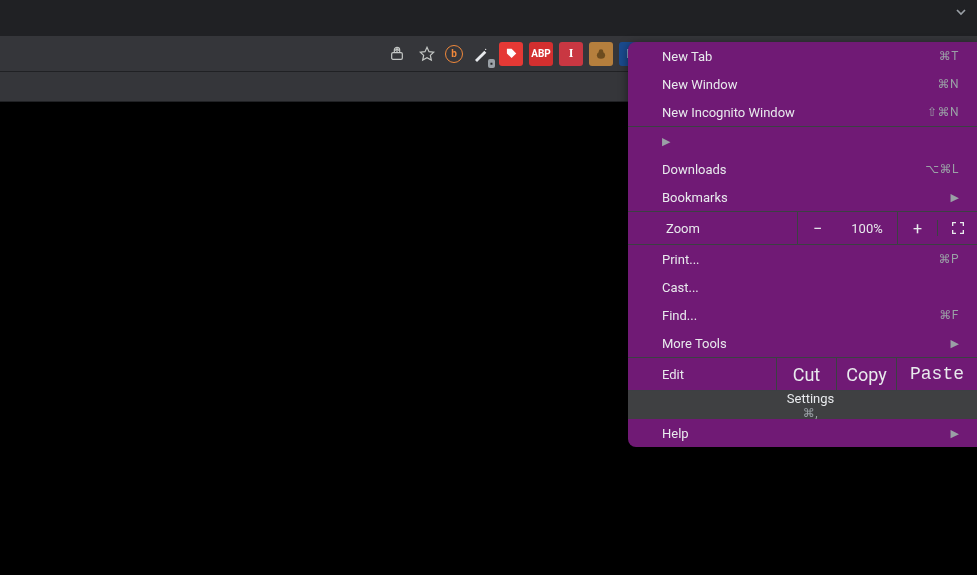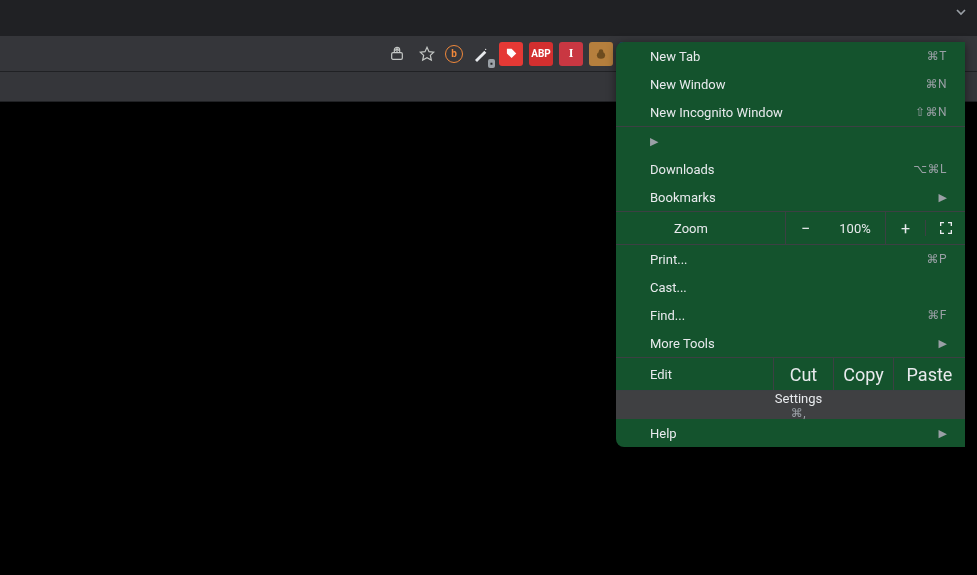--- a/index.html
+++ b/index.html
@@ -48,23 +48,23 @@
 }
 .bookmarks-bar {
   height: 30px;
   background: #35363a;
   border-bottom: 1px solid #202124;
 }
 
 .menu {
   position: absolute;
   top: 42px;
-  right: 12px;
+  right: 0;
   width: 349px;
-  background: #14532d;
+  background: #701a75;
   border-radius: 8px 0 0 8px;
   box-shadow: 0 2px 10px rgba(0,0,0,0.5);
   overflow: hidden;
   z-index: 100;
 }
 .menu-item {
   display: flex;
   align-items: center;
   justify-content: space-between;
   height: 28px;
@@ -85,21 +85,20 @@
 }
 .menu-sep {
   height: 1px;
   background: #3c4043;
 }
 .zoom-row {
   display: flex;
   align-items: center;
   height: 32px;
   padding-left: 38px;
-  margin-left: 20px;
 }
 .zoom-row .label { flex: 1; text-align: left; }
 .zoom-btn {
   width: 40px;
   height: 32px;
   border-left: 1px solid #3c4043;
   display: flex;
   align-items: center;
   justify-content: center;
   color: #e8eaed;
@@ -122,21 +121,21 @@
 .edit-row .edit-label { padding-left: 34px; flex: 1; }
 .edit-btn {
   width: 60px;
   height: 32px;
   border-left: 1px solid #3c4043;
   display: flex;
   align-items: center;
   justify-content: center;
   font-size: 18px;
 }
-.edit-btn.wide { width: 72px; }
+.edit-btn.wide { width: 81px; font-family: Liberation Mono, monospace; }
 
 .icon-svg { width: 16px; height: 16px; }
 
 .avatar {
   width: 24px; height: 24px; border-radius: 50%;
   background: linear-gradient(135deg,#d4a574 0%, #8b6f47 100%);
   position: relative;
   overflow: hidden;
 }
 .avatar::after {

